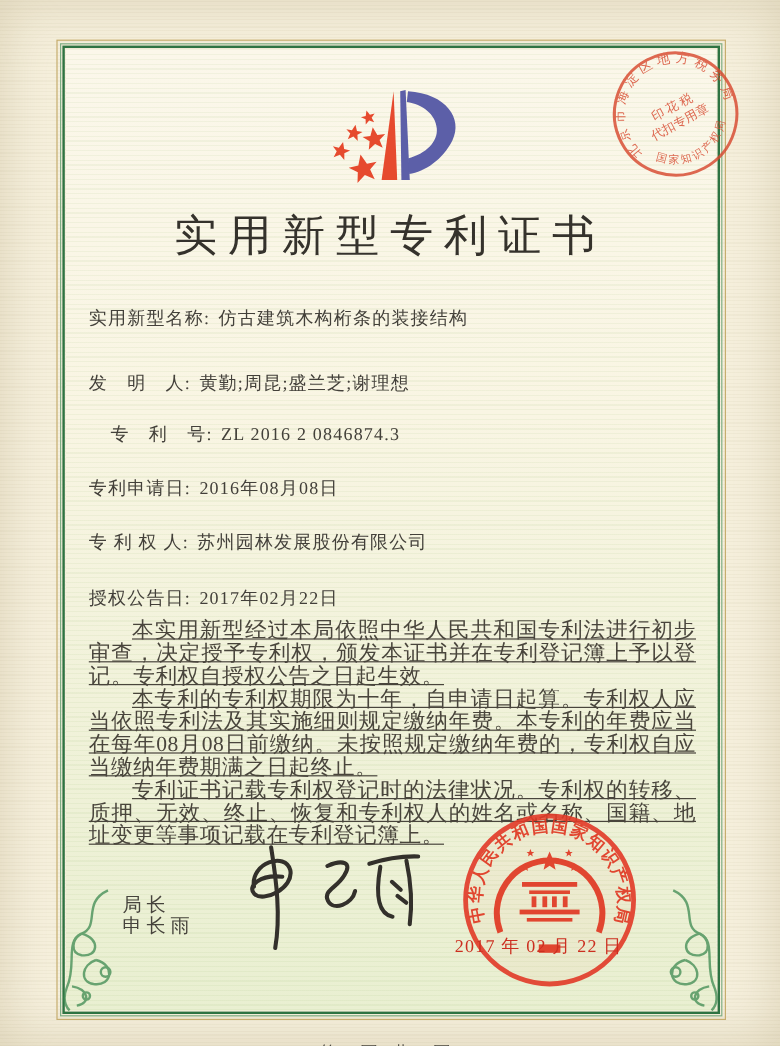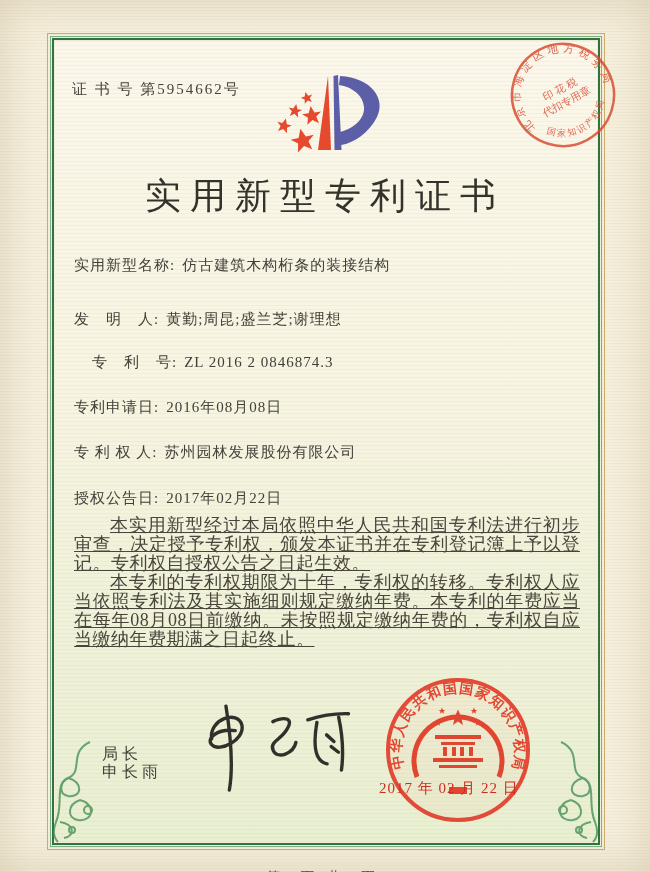--- a/index.html
+++ b/index.html
@@ -45,21 +45,20 @@
 <div class="cert">
 
   <div class="f1">
     <div class="f2">
         <div class="f3">
           <div class="f4"></div>
         </div>
       </div>
   </div>
 
-  <div class="cert-no">证 书 号 第5954662号</div>
 
   <svg class="abs" style="left:262px;top:58px;" width="150" height="110" viewBox="0 0 150 110">
     <defs>
       <path id="star" d="M0,-10 L2.94,-3.09 L9.51,-3.09 L4.2,1.18 L5.88,8.09 L0,4 L-5.88,8.09 L-4.2,1.18 L-9.51,-3.09 L-2.94,-3.09 Z"></path>
     </defs>
     <g fill="#e64a2e">
       <use href="#star" transform="translate(45,40) scale(0.62) rotate(-15)"></use>
       <use href="#star" transform="translate(33,53) scale(0.72) rotate(10)"></use>
       <use href="#star" transform="translate(50,58) scale(1.0) rotate(-8)"></use>
       <use href="#star" transform="translate(22,68) scale(0.78) rotate(14)"></use>
@@ -105,21 +104,22 @@
   </div>
   <div class="field" style="top:443px;">
     <span class="flabel">专 利 权 人:</span><span class="fvalue">苏州园林发展股份有限公司</span>
   </div>
   <div class="field" style="top:489px;">
     <span class="flabel">授权公告日:</span><span class="fvalue">2017年02月22日</span>
   </div>
 
   <div class="body">
     <p>本实用新型经过本局依照中华人民共和国专利法进行初步审查，决定授予专利权，颁发本证书并在专利登记簿上予以登记。专利权自授权公告之日起生效。</p>
-    <p>本专利的专利权期限为十年，专利权的转移。专利权人应当依照专利法及其实施细则规定缴纳年费。本专利的年费应当在每年08月08日前缴纳。未按照规定缴纳年费的，专利权自应当缴纳年费期满之日起终止。</p>
+    <p>本专利的专利权期限为十年，自申请日起算。专利权人应当依照专利法及其实施细则规定缴纳年费。本专利的年费应当在每年08月08日前缴纳。未按照规定缴纳年费的，专利权自应当缴纳年费期满之日起终止。</p>
+    <p>专利证书记载专利权登记时的法律状况。专利权的转移、质押、无效、终止、恢复和专利权人的姓名或名称、国籍、地址变更等事项记载在专利登记簿上。</p>
   </div>
 
   <div class="signer" style="top:724px;margin-top:20px;">局长</div>
   <div class="signer" style="top:762px;">申长雨</div>
 
   <svg class="abs" style="left:182px;top:692px;transform:rotate(-3deg);" width="170" height="105" viewBox="0 0 170 105">
     <g fill="none" stroke="#33302b" stroke-width="3.4" stroke-linecap="round">
       <path d="M 30,44 C 28,24 58,16 61,32 C 63,47 37,58 30,50 C 24,43 36,34 54,37"></path>
       <path d="M 46,12 C 49,40 51,70 45,96"></path>
       <path d="M 92,30 C 105,25 113,28 106,38 C 99,49 87,50 91,59 C 95,68 111,63 114,52"></path>

